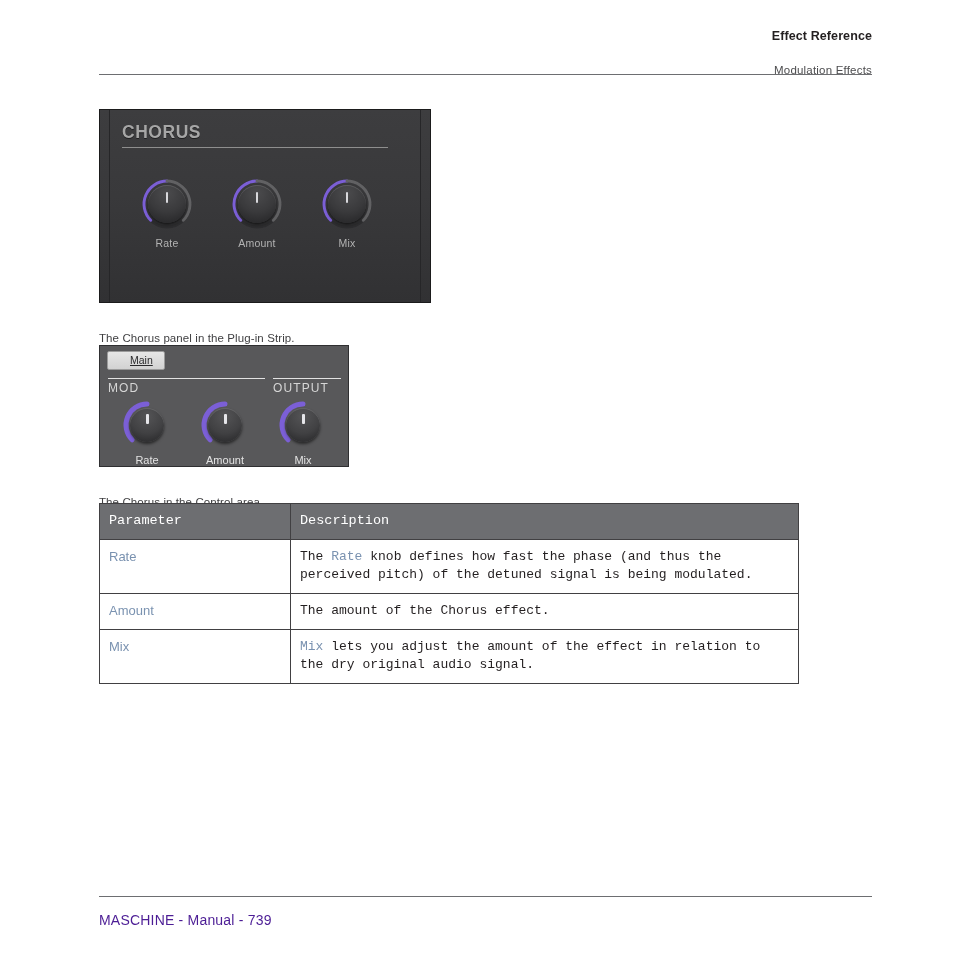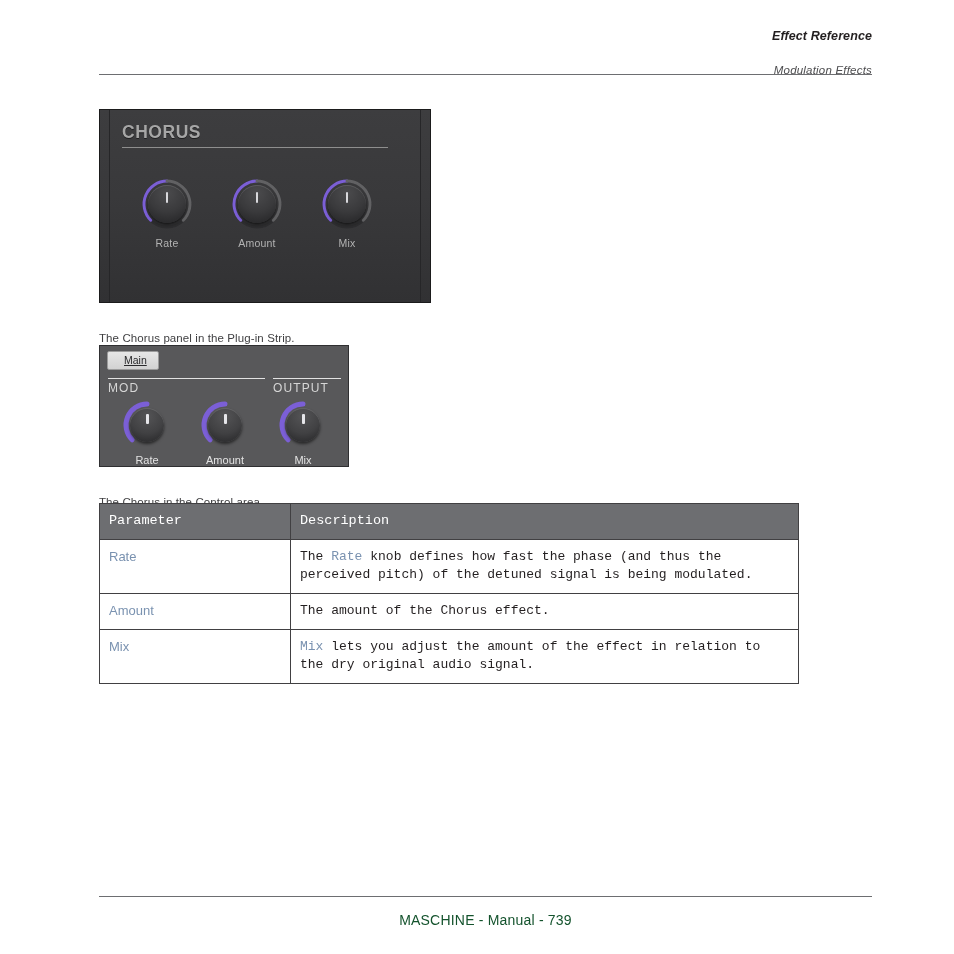--- a/index.html
+++ b/index.html
@@ -21,21 +21,20 @@
     inset: 0;
   }
 
   
   .header {
     position: absolute;
     left: 99px;
     top: 28px;
     width: 773px;
     text-align: right;
-    font-style: italic;
   }
   .header-title {
     font-size: 12.5px;
     font-weight: bold;
     color: #231f20;
     letter-spacing: 0.1px;
     line-height: 16px;
   }
   .header-sub {
     font-size: 11.5px;
@@ -174,21 +173,21 @@
     box-sizing: border-box;
     overflow: hidden;
   }
   .main-tab {
     position: absolute;
     left: 7px;
     top: 5px;
     background: linear-gradient(180deg, #e6e6e6 0%, #d2d2d2 100%);
     color: #2a2a2c;
     font-size: 10.5px;
-    padding: 2px 11px 3px 16px;
+    padding: 2px 11px 3px 22px;
     border-radius: 2px;
     border: 1px solid #9b9b9b;
     line-height: 12px;
     text-decoration: underline;
   }
   .section-head {
     position: absolute;
     font-size: 12px;
     color: #d6d6d6;
     letter-spacing: 1.1px;
@@ -296,23 +295,23 @@
     top: 896px;
     width: 773px;
     height: 1px;
     background: #6d6e71;
   }
   .footer-text {
     position: absolute;
     left: 99px;
     top: 912px;
     width: 773px;
-    text-align: center;
+    text-align: left;
     font-size: 14px;
-    color: #14532d;
+    color: #4c1d95;
     letter-spacing: 0.2px;
   }
 </style>
 </head>
 <body>
 
 <div class="page">
 
   <div class="header">
     <div class="header-title">Effect Reference</div>

